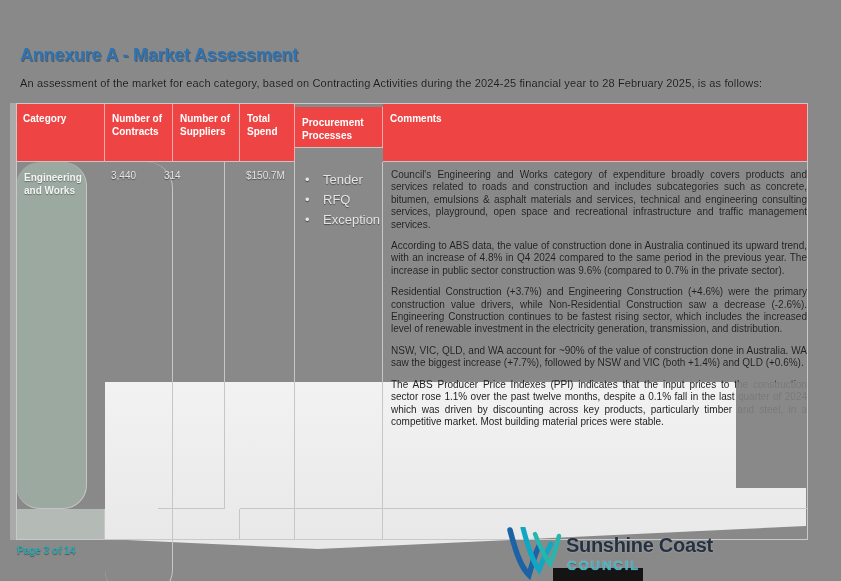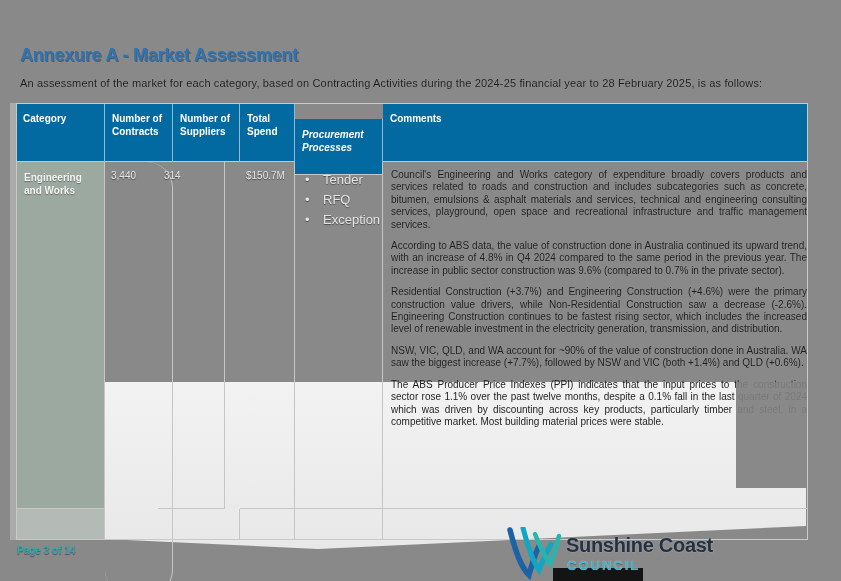--- a/index.html
+++ b/index.html
@@ -36,21 +36,21 @@
     font-size:11px;color:#1c1c1c;letter-spacing:0.15px;
     text-shadow:0 0 1px rgba(255,255,255,0.25);
     z-index:3;
   }
 
   .tbl{position:absolute;left:16px;top:103px;width:792px;height:437px;z-index:3;}
   .cell{position:absolute;box-sizing:border-box;border-right:1px solid #c6c6c6;border-bottom:1px solid #c6c6c6;}
   .tbl .outer{position:absolute;left:0;top:0;width:792px;height:437px;border:1px solid #c9c9c9;box-sizing:border-box;pointer-events:none;}
 
   .hcell{
-    background:#0369a1;color:#ffffff;font-weight:bold;
+    background:#ef4444;color:#ffffff;font-weight:bold;
     font-size:10px;line-height:13px;
     padding:9px 7px;border-right:1px solid rgba(255,255,255,0.55);
     border-bottom:1px solid #c6c6c6;
   }
   .cat-cell{
     background:#9CA9A1;color:#f4f6f4;font-weight:bold;
     font-size:10px;line-height:13px;padding:9px 8px;
     text-shadow:0 1px 1px rgba(0,0,0,0.35);
   }
   .cat-cell2{background:#b4bab6;}
@@ -110,24 +110,24 @@
 
   <div class="page-title">Annexure A - Market Assessment</div>
   <div class="page-subtitle">An assessment of the market for each category, based on Contracting Activities during the 2024-25 financial year to 28 February 2025, is as follows:</div>
 
   <div class="tbl">
 
     <div class="cell hcell" style="left:0;top:0;width:89px;height:59px;">Category</div>
     <div class="cell hcell" style="left:89px;top:0;width:68px;height:59px;">Number of Contracts</div>
     <div class="cell hcell" style="left:157px;top:0;width:67px;height:59px;">Number of Suppliers</div>
     <div class="cell hcell" style="left:224px;top:0;width:55px;height:59px;">Total Spend</div>
-    <div class="cell hcell" style="left:279px;top:16px;width:88px;height:56px;font-style:italic;">Procurement Processes</div>
+    <div class="cell hcell" style="left:279px;top:4px;width:88px;height:41px;">Procurement Processes</div>
     <div class="cell hcell" style="left:367px;top:0;width:425px;height:59px;">Comments</div>
 
-    <div class="cell cat-cell" style="left:0;top:59px;width:89px;height:347px;">Engineering and Works</div>
+    <div class="cell cat-cell" style="left:0;top:59px;width:71px;height:347px;border-radius:24px;">Engineering and Works</div>
     <div class="cell val-cell" style="left:89px;top:59px;width:68px;height:434px;border-radius:26px;">3,440</div>
     <div class="cell val-cell" style="left:142px;top:59px;width:67px;height:347px;">314</div>
     <div class="cell val-cell" style="left:224px;top:59px;width:55px;height:347px;">$150.7M</div>
     <div class="cell proc-cell" style="left:279px;top:59px;width:88px;height:347px;">
       <div class="proc-item">Tender</div>
       <div class="proc-item">RFQ</div>
       <div class="proc-item">Exception</div>
     </div>
     <div class="cell comments-cell" style="left:367px;top:59px;width:425px;height:347px;overflow:visible;">
       <p>Council's Engineering and Works category of expenditure broadly covers products and services related to roads and construction and includes subcategories such as concrete, bitumen, emulsions &amp; asphalt materials and services, technical and engineering consulting services, playground, open space and recreational infrastructure and traffic management services.</p>

